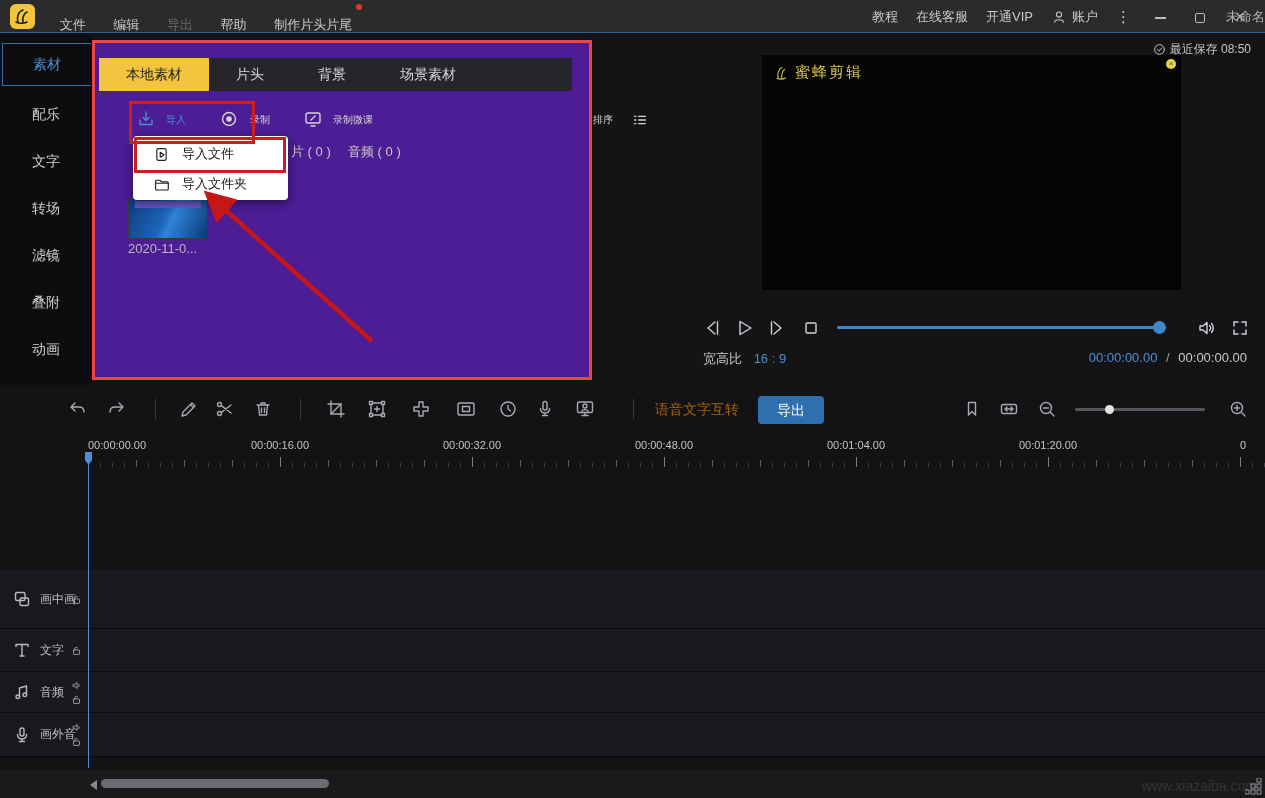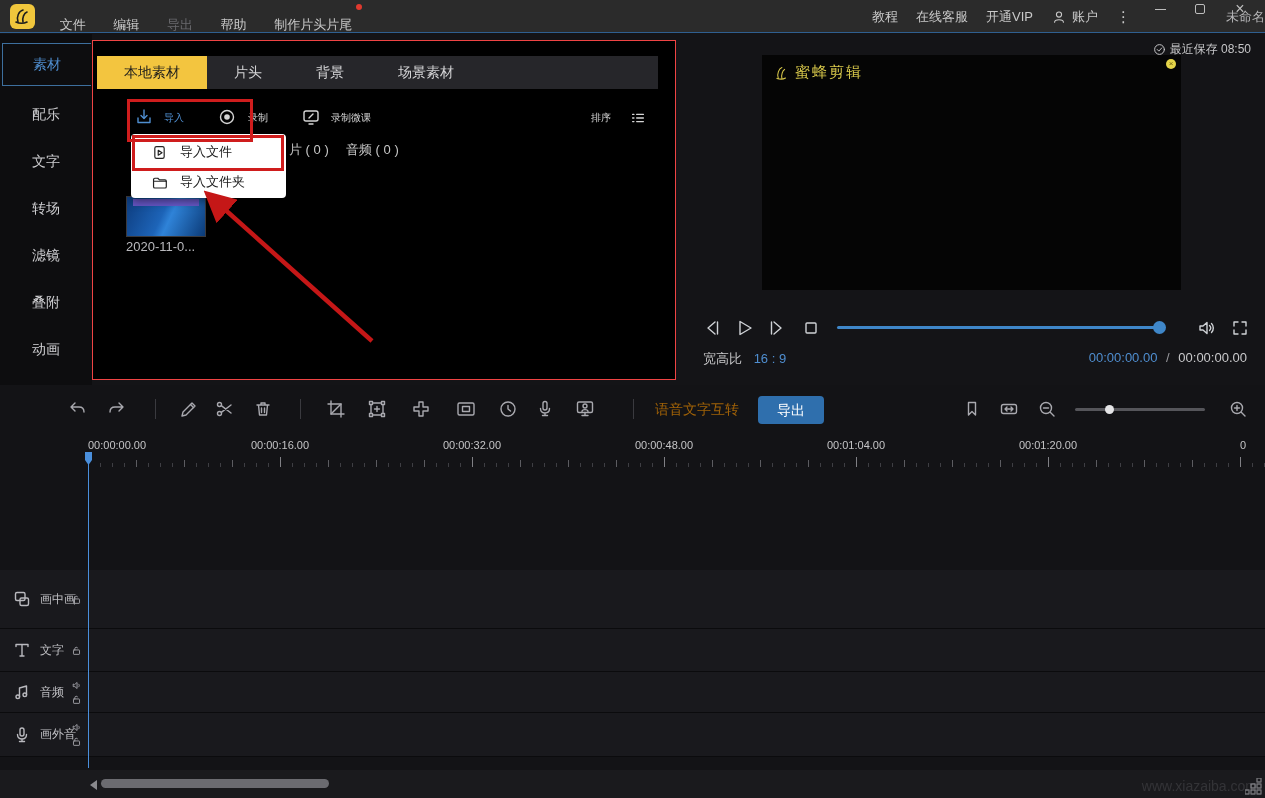--- a/index.html
+++ b/index.html
@@ -9,35 +9,35 @@
   .abs{position:absolute}
   .ic{display:inline-block;line-height:0}
   .ic svg{stroke:currentColor;fill:none;stroke-width:1.4;stroke-linecap:round;stroke-linejoin:round}
 
   
   #menubar{position:absolute;left:0;top:0;width:1265px;height:33px;background:#2b2b2b;border-bottom:1px solid #2f5f90;font-size:13px;color:#c9c9c9}
   #menubar .menu{position:relative;display:inline-block;padding:16px 12px;cursor:default}
   #menubar .menu.disabled{color:#69696d}
   #menubar .reddot{position:absolute;right:2px;top:4px;width:6px;height:6px;border-radius:50%;background:#e03a2f}
   #win-title{position:absolute;left:0;right:0;top:8px;text-align:right;color:#b4b4b6;font-size:13px}
-  #menubar-right{position:absolute;right:0;top:0;height:33px;display:flex;gap:18px;padding-right:14px}
+  #menubar-right{position:absolute;right:0;top:0;height:33px;display:flex;align-items:center;gap:18px;padding-right:14px}
   #menubar-right .itm{font-size:13px;color:#c9c9c9;display:flex;align-items:center;gap:5px}
   .vip{color:#e8a23c}
   .winbtn{width:22px;text-align:center;color:#bdbdbd;font-size:14px}
   .minbar{display:inline-block;width:11px;height:1.5px;background:#bdbdbd;vertical-align:middle}
   .maxbox{display:inline-block;width:10px;height:10px;border:1.4px solid #bdbdbd;border-radius:2px;vertical-align:middle}
   #bee-logo{position:absolute;left:10px;top:4px;width:25px;height:25px;border-radius:6px;background:#f0c63c;color:#1d1d1d}
 
   
   #sidebar{position:absolute;left:0;top:34px;width:92px;height:351px;background:#0d0d0f}
   .side-item{position:absolute;left:0;width:92px;text-align:center;font-size:14px;color:#cfcfd2}
   .side-active{position:absolute;left:2px;top:9px;width:89px;height:43px;border:1px solid #3d6f9e;border-right:none;background:#0d0d0f;line-height:41px;text-align:center;color:#4f8ed0;font-size:14px;z-index:3}
 
   
-  #media-panel{position:absolute;left:92px;top:40px;width:584px;height:340px;background:#000000;border:1px solid #ef4444}
+  #media-panel{position:absolute;left:92px;top:40px;width:500px;height:340px;background:#4c1d95;border:3px solid #ef4444}
   #tabbar{position:absolute;left:4px;top:15px;right:17px;height:33px;background:#26262a;display:flex;align-items:stretch}
   .tab{display:flex;align-items:center;padding:0 27px;font-size:14px;color:#d4d4d6}
   .tab.active{background:#f3c53f;color:#1c1c1c}
   .mp-txt{position:absolute;font-size:10px;white-space:nowrap}
   .blue{color:#4f8ed0}
   .counts{position:absolute;top:100px;font-size:13px;color:#c8c8c8;white-space:nowrap}
   #dropdown{position:absolute;left:38px;top:93px;width:155px;height:64px;background:#fff;border-radius:4px;box-shadow:0 3px 10px rgba(0,0,0,.5);z-index:5}
   .dd-item{position:absolute;left:0;width:100%;height:32px;display:flex;align-items:center;gap:12px;padding-left:20px;color:#1b1b1b;font-size:13px}
   #thumb{position:absolute;left:33px;top:155px;width:80px;height:41px;background:linear-gradient(115deg,#0d3c7e 0%,#1d64b8 45%,#2f83d8 55%,#0b3a77 100%);border:1px solid #3a3a3e;z-index:1}
   #thumb .strip{position:absolute;left:6px;top:2px;right:6px;height:7px;background:#6f56c9;opacity:.9}

